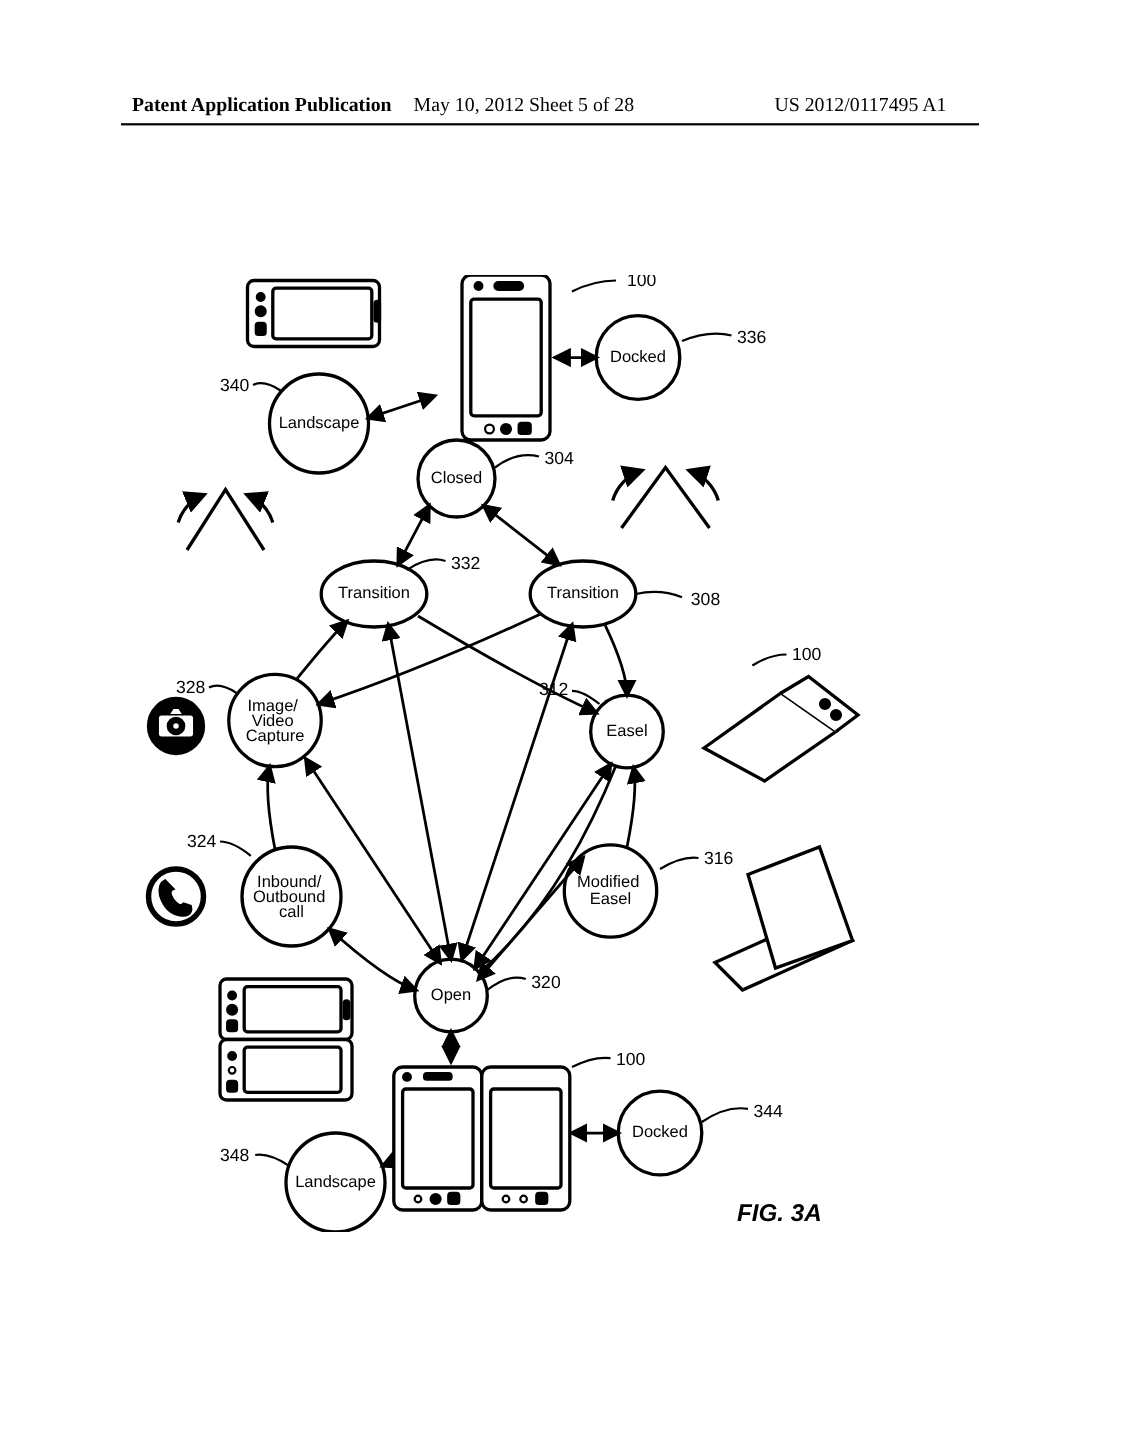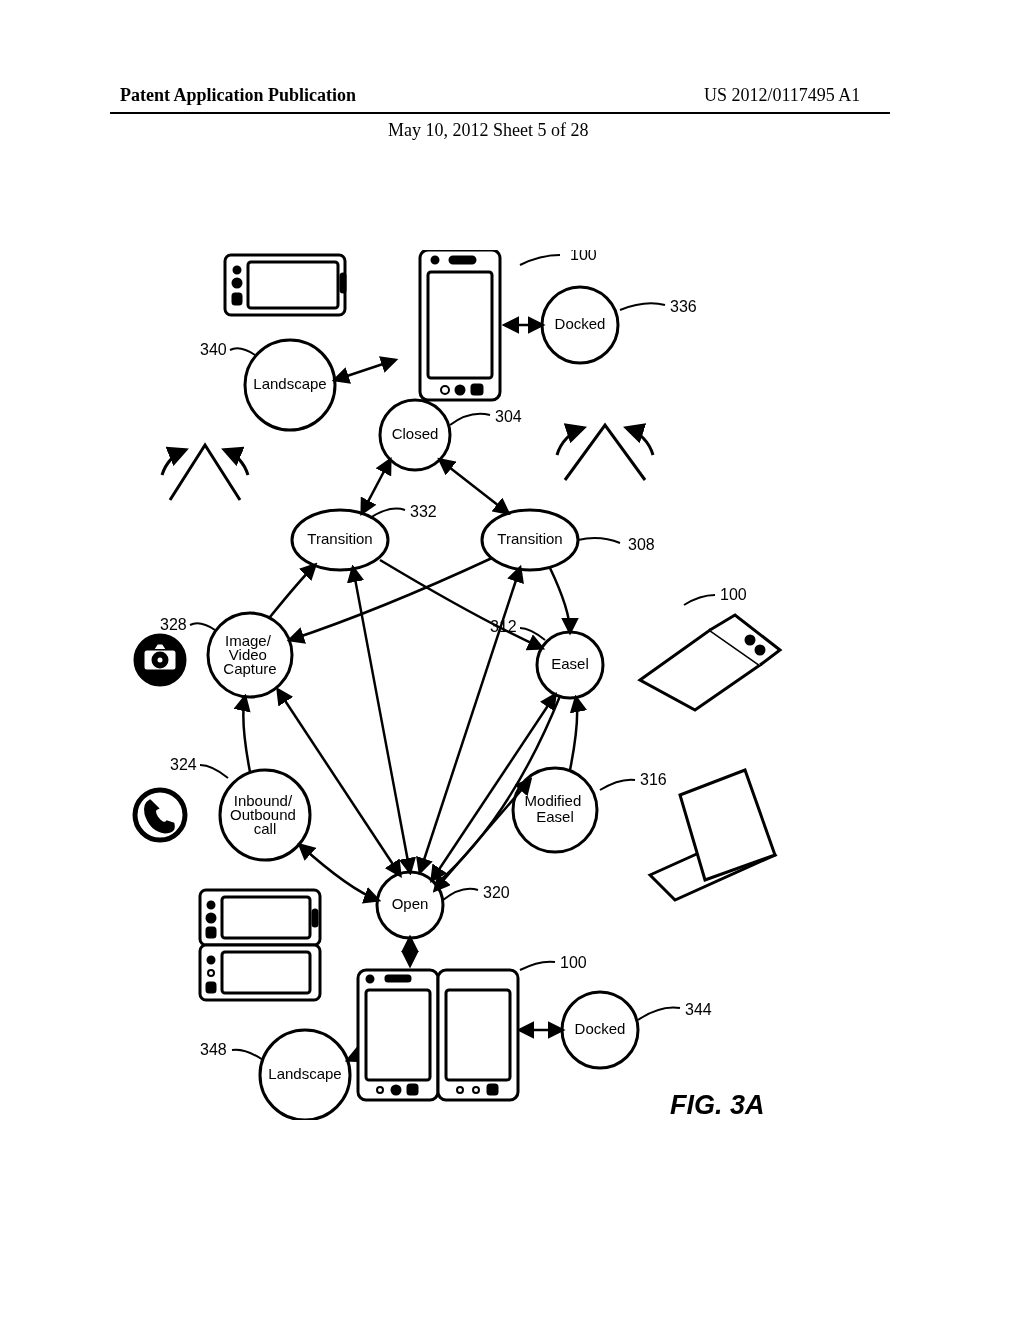--- a/index.html
+++ b/index.html
@@ -14,21 +14,21 @@
     background: #fff;
   }
   .hdr {
     position: absolute;
     top: 85px;
     left: 0;
     width: 1024px;
     font-size: 18px;
   }
   .hdr .left   { position: absolute; left: 120px; font-weight: bold; }
-  .hdr .center { position: absolute; left: 388px; margin-top: 35px; }
+  .hdr .center { position: absolute; left: 376px; }
   .hdr .right  { position: absolute; left: 704px; }
   .hdr-rule {
     position: absolute;
     left: 110px;
     top: 112px;
     width: 780px;
     height: 0;
     border-top: 2px solid #000;
   }
 
@@ -39,21 +39,21 @@
     top: 250px;
   }
 
   .figure-label {
     position: absolute;
     left: 670px;
     top: 1090px;
     font-family: Arial, sans-serif;
     font-style: italic;
     font-weight: bold;
-    font-size: 27px;
+    font-size: 22px;
   }
   .state-label {
     font-family: Arial, sans-serif;
     font-size: 15px;
     text-anchor: middle;
     dominant-baseline: middle;
   }
   .ref-label {
     font-family: Arial, sans-serif;
     font-size: 16px;

